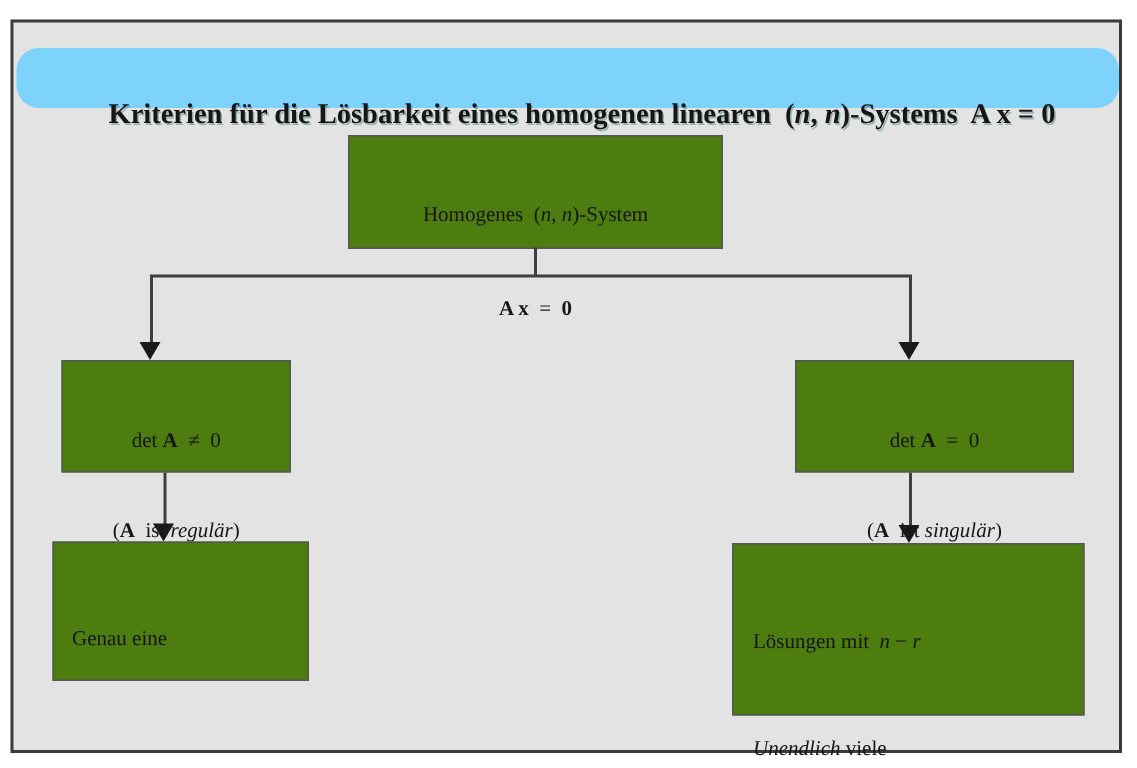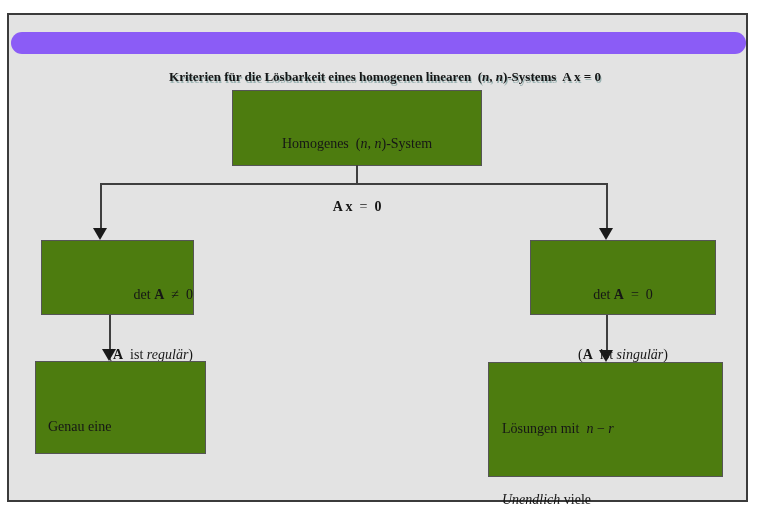--- a/index.html
+++ b/index.html
@@ -5,33 +5,33 @@
   html,body{margin:0;padding:0;background:#ffffff;}
   .page{
     position:relative;width:758px;height:512px;background:#ffffff;
     font-family:"Liberation Serif","DejaVu Serif",serif;color:#161616;overflow:hidden;
   }
   .frame{
     position:absolute;left:7px;top:13px;width:741px;height:489px;
     box-sizing:border-box;background:#e3e3e3;border:2px solid #3b3b3b;
   }
   .banner{
-    position:absolute;left:11px;top:32px;width:735px;height:22px;
-    border-radius:15px;background:#8b5cf6;
-    text-align:center;line-height:30px;font-size:13px;font-weight:bold;
+    position:absolute;left:11px;top:32px;width:735px;height:40px;
+    border-radius:15px;background:#7dd3fc;
+    text-align:center;line-height:30px;font-size:19px;font-weight:bold;
     white-space:pre;text-shadow:1px 1.5px 0 rgba(20,90,90,0.35);
   }
   .box{
     position:absolute;box-sizing:border-box;background:#4d7c0f;
     border:1.5px solid #555555;font-size:14px;white-space:pre;
   }
   .box .line{white-space:pre;}
   .box-root{left:232px;top:90px;width:250px;height:76px;text-align:center;padding-top:5px;}
   .box-root .line{line-height:31px;}
-  .box-regular{left:41px;top:240px;width:153px;height:75px;text-align:right;padding-top:8px;}
+  .box-regular{left:41px;top:240px;width:153px;height:75px;text-align:center;padding-top:8px;}
   .box-regular .line,.box-singular .line{line-height:28px;}
   .box-singular{left:530px;top:240px;width:186px;height:75px;text-align:center;padding-top:8px;}
   .box-trivial{left:35px;top:361px;width:171px;height:93px;padding:7px 0 0 12px;}
   .box-trivial .line,.box-infinite .line{line-height:27px;margin-top:12px;}
   .box-infinite{left:488px;top:362px;width:235px;height:115px;padding:8px 0 0 13px;}
   .b{font-weight:bold;}
   .i{font-style:italic;}
   .bi{font-weight:bold;font-style:italic;}
   .vline{position:absolute;width:2px;background:#3f3f3f;}
   .hline{position:absolute;height:2px;background:#3f3f3f;}

